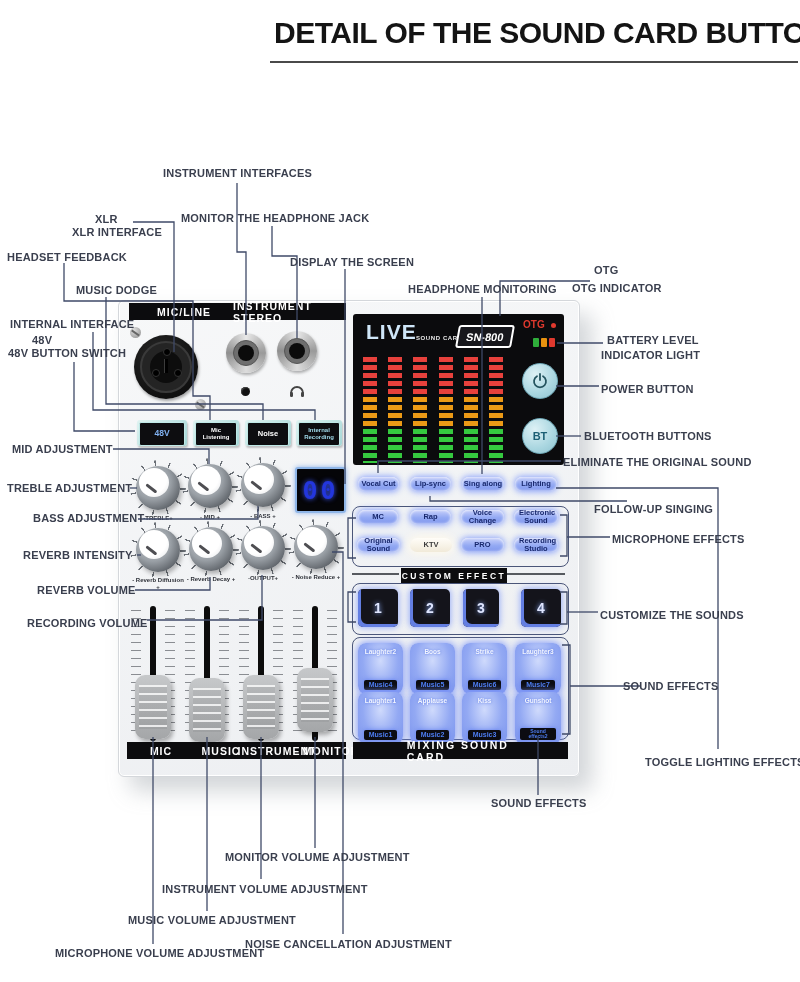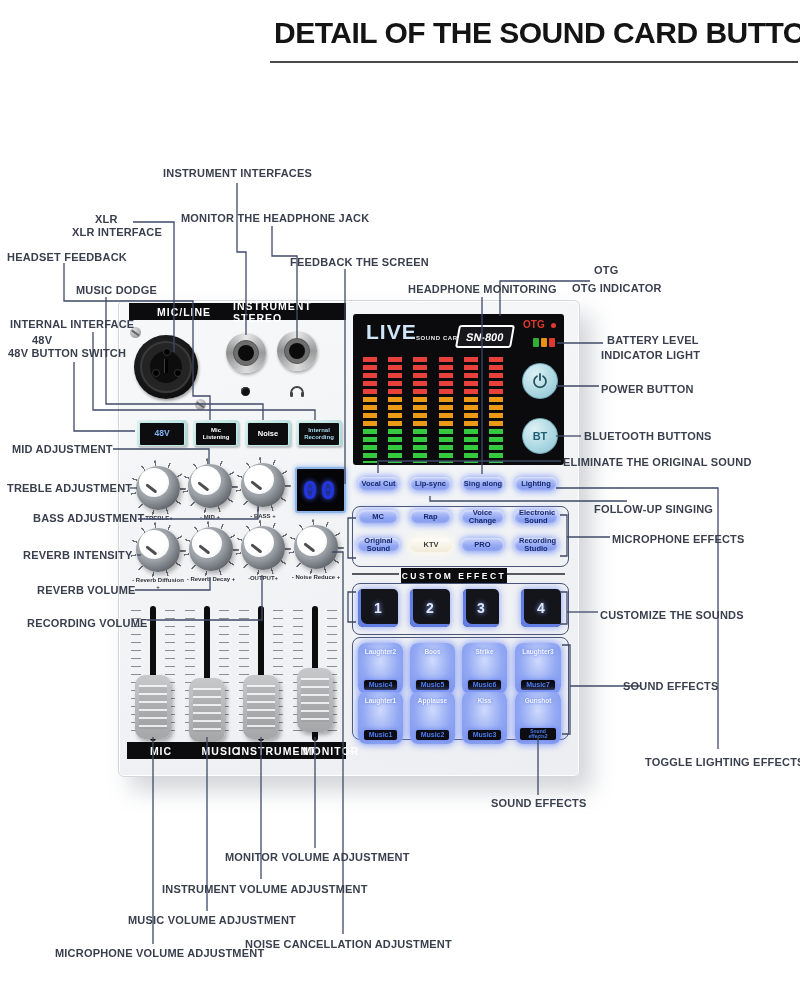--- a/index.html
+++ b/index.html
@@ -398,20 +398,23 @@
         <div class="track"></div>
         <div class="ticks r"></div>
         <div class="cap" style="top:62px;"></div>
       </div>
 
     <div class="blackbar bar-bl">
       <span style="left:34px;">MIC</span>
       <span style="left:94px;">MUSIC</span>
       <span style="left:150px;">INSTRUMENT</span>
       <span style="left:204px;">MONITOR</span>
+    </div>
+    <div class="blackbar bar-br">
+      <span>MIXING SOUND CARD</span>
     </div>
   </div>
 
   <svg class="lines" width="800" height="982" viewBox="0 0 800 982">
     <g fill="none" stroke="#3f4a68" stroke-width="1.3">
       <polyline points="237,183 237,252 246,252 246,335"></polyline>
       <polyline points="272,226 272,256 297,256 297,338"></polyline>
       <polyline points="133,222 174,222 174,352"></polyline>
       <polyline points="64,263 64,301 193,301 193,396 210,396 210,420"></polyline>
       <polyline points="106,297 106,404 263,404 263,420"></polyline>
@@ -451,21 +454,21 @@
       <polyline points="352,574 399,574"></polyline>
       <polyline points="507,574 565,574"></polyline>
     </g>
   </svg>
 
   <div class="co" style="left:163px;top:167px;">INSTRUMENT INTERFACES</div>
   <div class="co" style="left:181px;top:212px;">MONITOR THE HEADPHONE JACK</div>
   <div class="co" style="left:95px;top:213px;">XLR</div>
   <div class="co" style="left:72px;top:226px;">XLR INTERFACE</div>
   <div class="co" style="left:7px;top:251px;">HEADSET FEEDBACK</div>
-  <div class="co" style="left:290px;top:256px;">FEEDBACK THE SCREEN</div>
+  <div class="co" style="left:290px;top:256px;">DISPLAY THE SCREEN</div>
   <div class="co" style="left:76px;top:284px;">MUSIC DODGE</div>
   <div class="co" style="left:594px;top:264px;">OTG</div>
   <div class="co" style="left:572px;top:282px;">OTG INDICATOR</div>
   <div class="co" style="left:408px;top:283px;">HEADPHONE MONITORING</div>
   <div class="co" style="left:10px;top:318px;">INTERNAL INTERFACE</div>
   <div class="co" style="left:32px;top:334px;">48V</div>
   <div class="co" style="left:607px;top:334px;">BATTERY LEVEL</div>
   <div class="co" style="left:8px;top:347px;">48V BUTTON SWITCH</div>
   <div class="co" style="left:601px;top:349px;">INDICATOR LIGHT</div>
   <div class="co" style="left:601px;top:383px;">POWER BUTTON</div>

